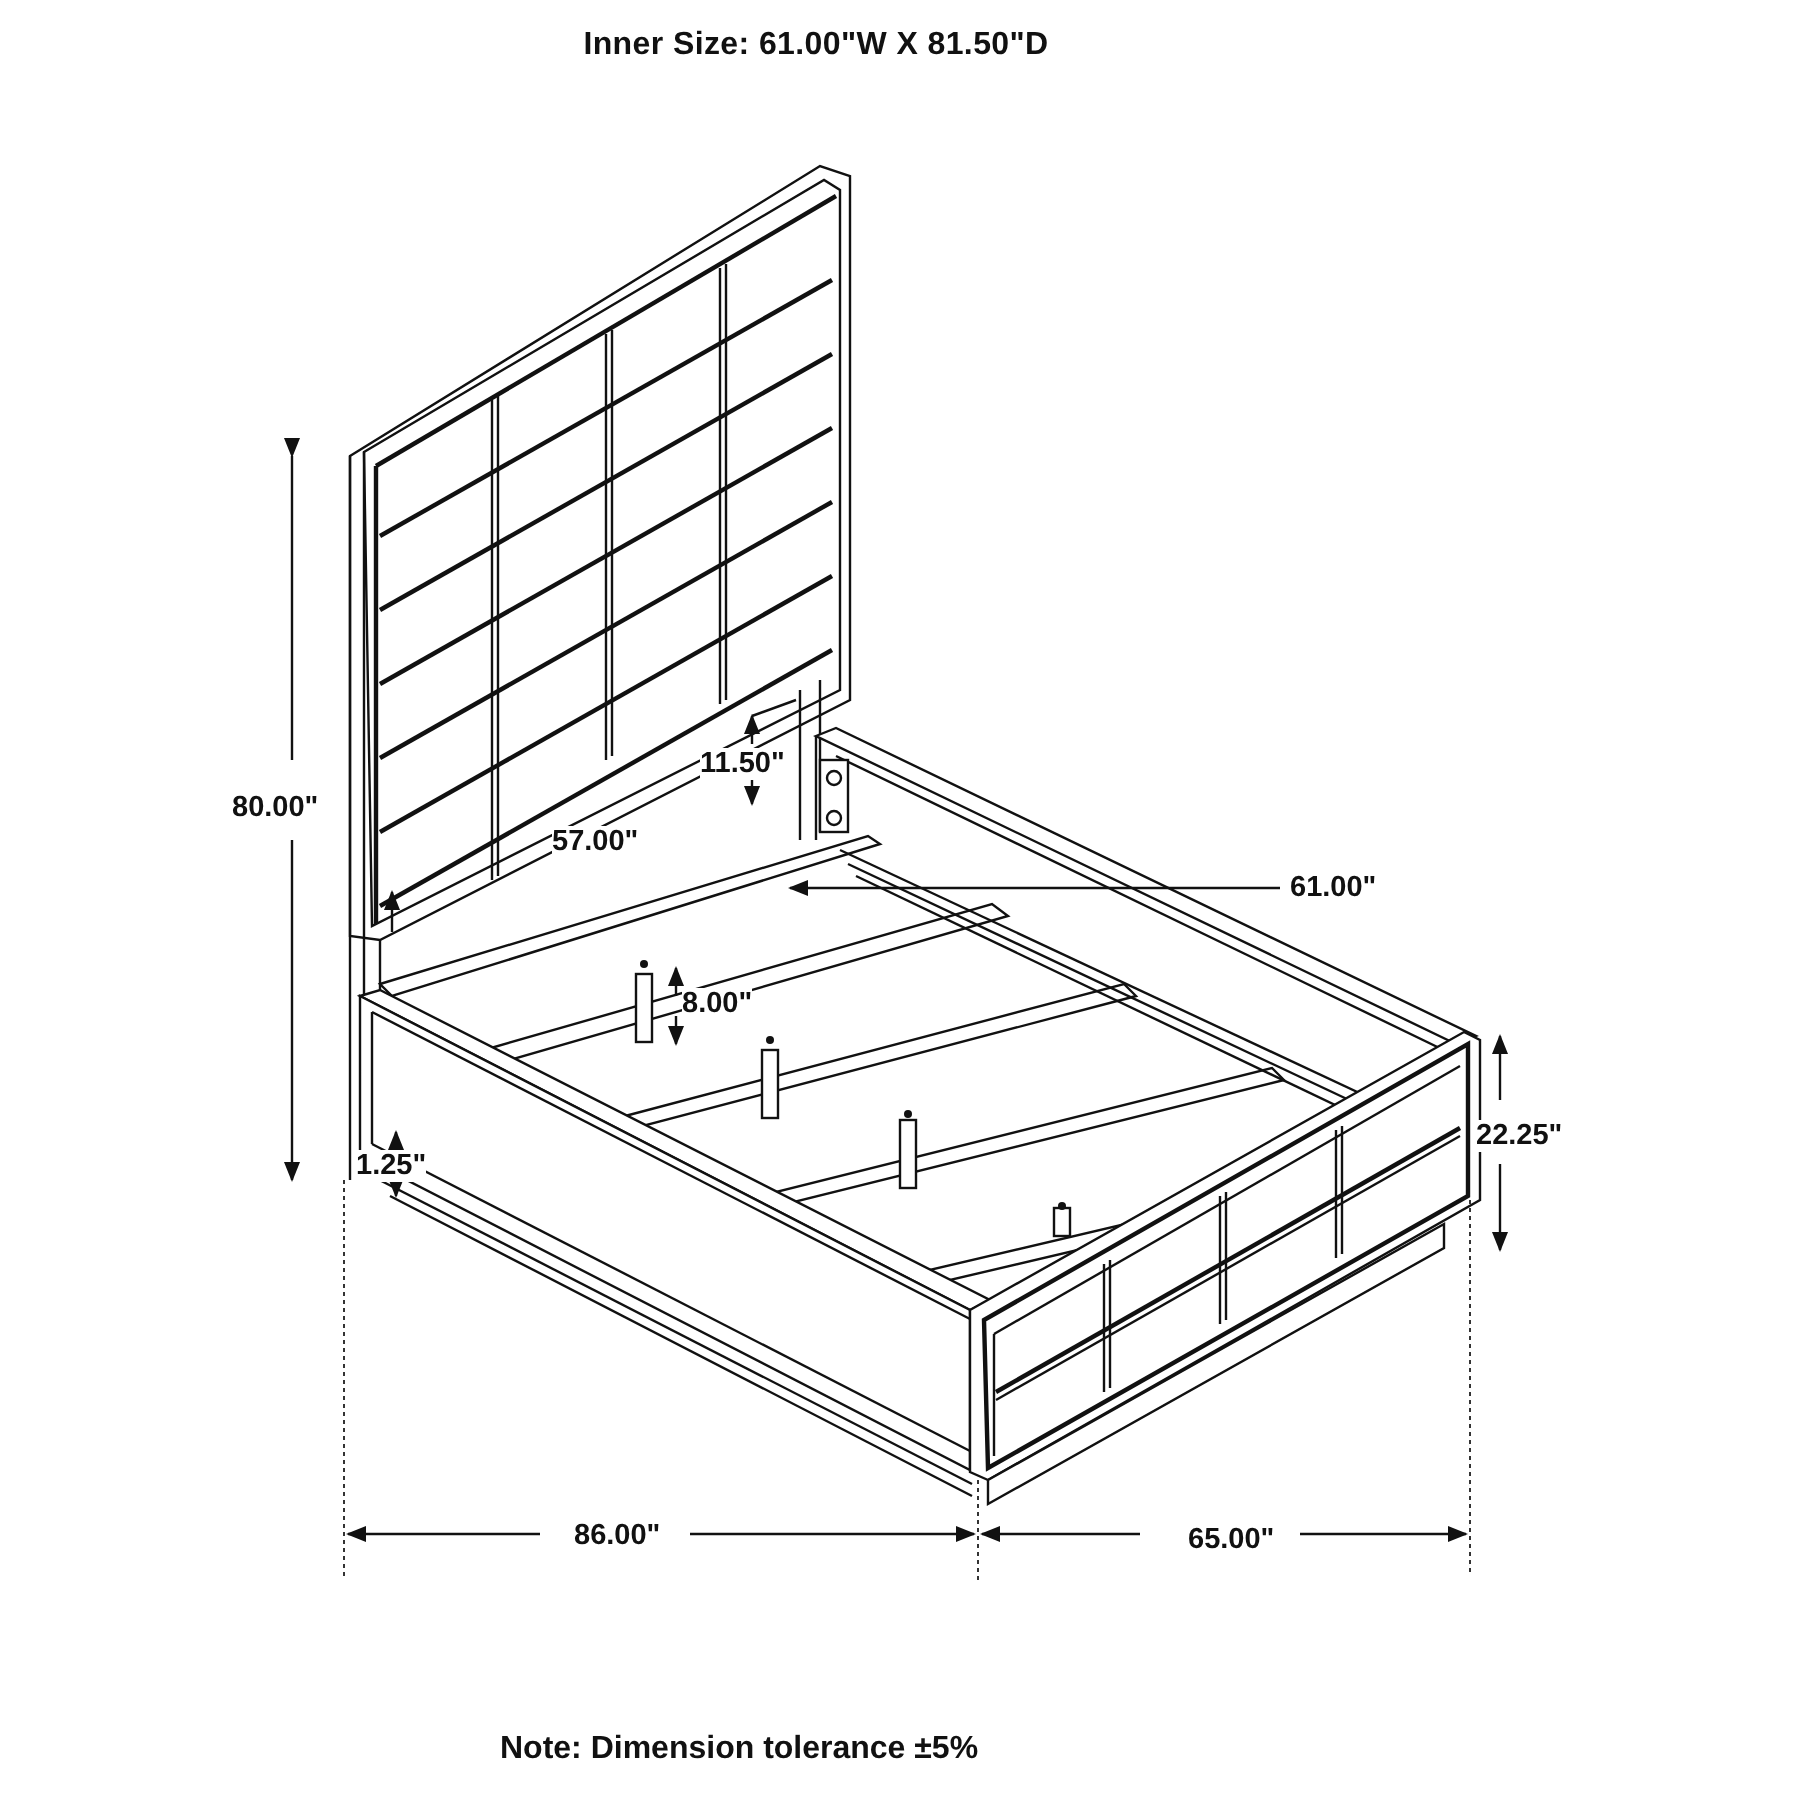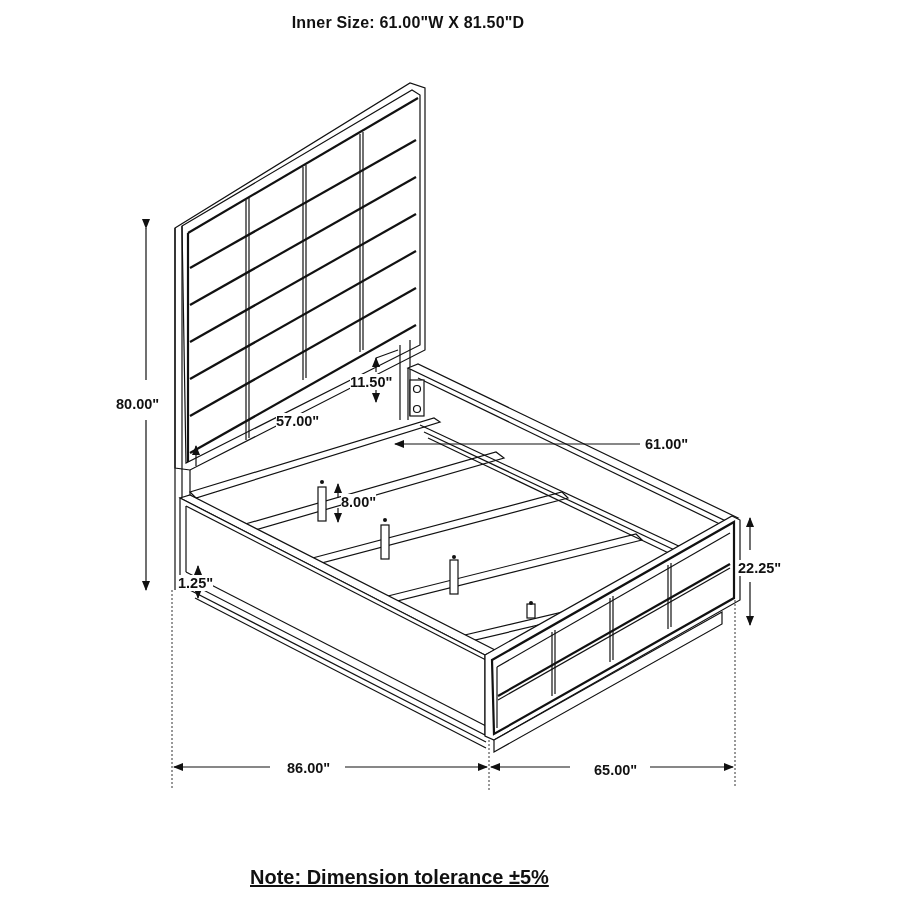--- a/index.html
+++ b/index.html
@@ -1,20 +1,20 @@
 <!DOCTYPE html>
 <html><head>
 <meta charset="utf-8">
 <style>
   html, body { margin: 0; padding: 0; background: #ffffff; }
   body { width: 900px; height: 900px; position: relative; overflow: hidden;
          font-family: "Liberation Sans", sans-serif; color: #111; }
   .title { position: absolute; top: 14px; left: 0; width: 816px; text-align: center;
            font-weight: bold; font-size: 16px; letter-spacing: 0.2px; }
-  .note { position: absolute; top: 866px; left: 250px; font-weight: bold; font-size: 20px; text-decoration: underline; }
+  .note { position: absolute; top: 866px; left: 250px; font-weight: bold; font-size: 16px; }
   svg.drawing { position: absolute; left: 0; top: 0; }
   .dim { position: absolute; font-weight: bold; font-size: 14.5px; background: #fff; line-height: 16px; }
   .ln { stroke: #111; fill: none; stroke-width: 1.2; }
   .lnb { stroke: #111; fill: none; stroke-width: 2.2; }
   .fill { stroke: #111; fill: #fff; stroke-width: 1.2; }
   .dash { stroke: #333; stroke-width: 1; stroke-dasharray: 2 2; fill: none; }
   .arr { stroke: #111; stroke-width: 1.2; fill: none; }
 </style>
 </head>
 <body>

